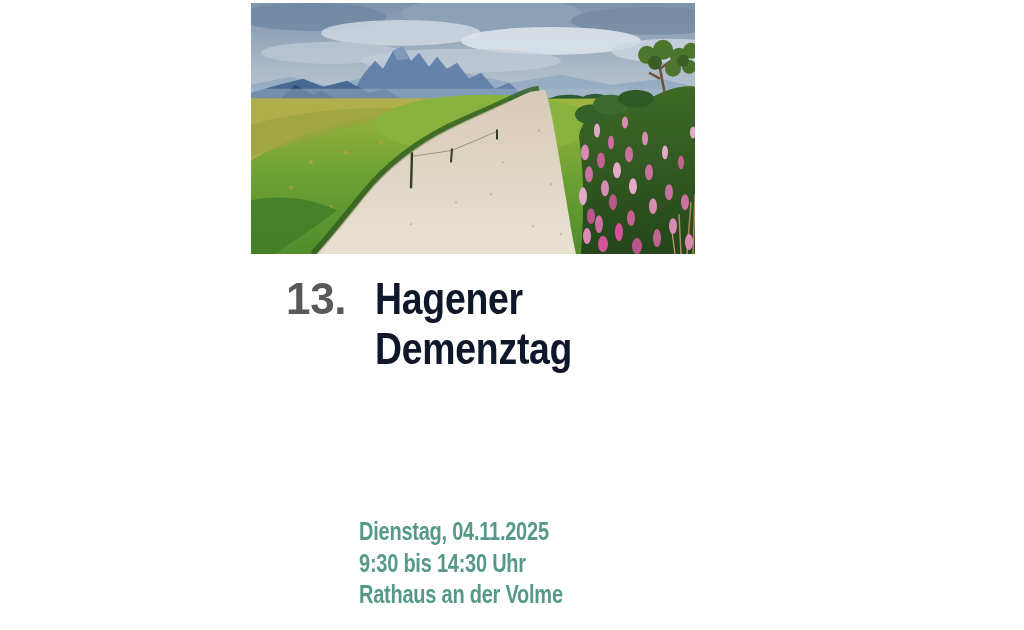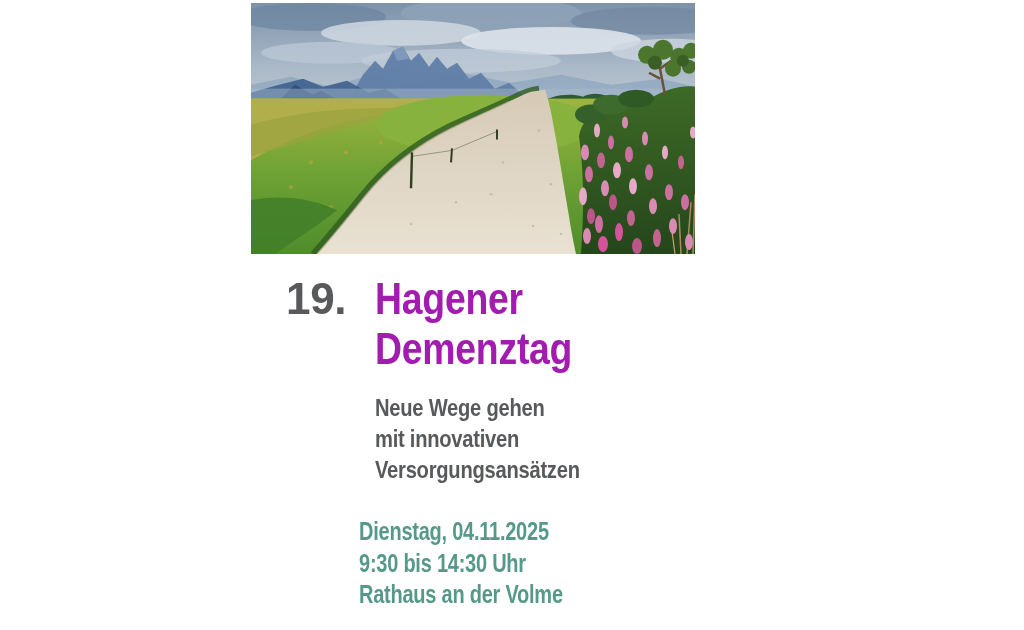--- a/index.html
+++ b/index.html
@@ -40,21 +40,21 @@
     line-height: 50px;
     color: #58595b;
   }
   .title {
     position: absolute;
     left: 375px;
     top: 274px;
     font-size: 44px;
     font-weight: bold;
     line-height: 50px;
-    color: #a21caf;
+    color: #0f172a;
   }
   .subtitle {
     position: absolute;
     left: 375px;
     top: 392px;
     font-size: 24px;
     font-weight: bold;
     line-height: 31px;
     color: #58595b;
   }
@@ -198,33 +198,28 @@
       <ellipse cx="418" cy="190" rx="4" ry="8" fill="#cc6fa1"></ellipse>
       <ellipse cx="422" cy="224" rx="4" ry="8" fill="#d98bb4"></ellipse>
       <ellipse cx="430" cy="160" rx="3" ry="7" fill="#c2648f"></ellipse>
       <ellipse cx="434" cy="200" rx="4" ry="8" fill="#cc6fa1"></ellipse>
       <ellipse cx="438" cy="240" rx="4" ry="8" fill="#d98bb4"></ellipse>
       <ellipse cx="442" cy="130" rx="3" ry="6" fill="#e5aac8"></ellipse>
     </svg>
   </div>
 
   <div class="edition">
-    <span class="condensed">19.</span>
+    <span class="condensed">13.</span>
   </div>
 
   <div class="title">
     <div class="condensed">Hagener</div>
     <div class="condensed">Demenztag</div>
   </div>
 
-  <div class="subtitle">
-    <div class="condensed">Neue Wege gehen</div>
-    <div class="condensed">mit innovativen</div>
-    <div class="condensed">Versorgungsansätzen</div>
-  </div>
 
   <div class="schedule">
     <div class="condensed">Dienstag, 04.11.2025</div>
     <div class="condensed">9:30 bis 14:30 Uhr</div>
     <div class="condensed">Rathaus an der Volme</div>
   </div>
 
 </div>
 
 </body></html>

